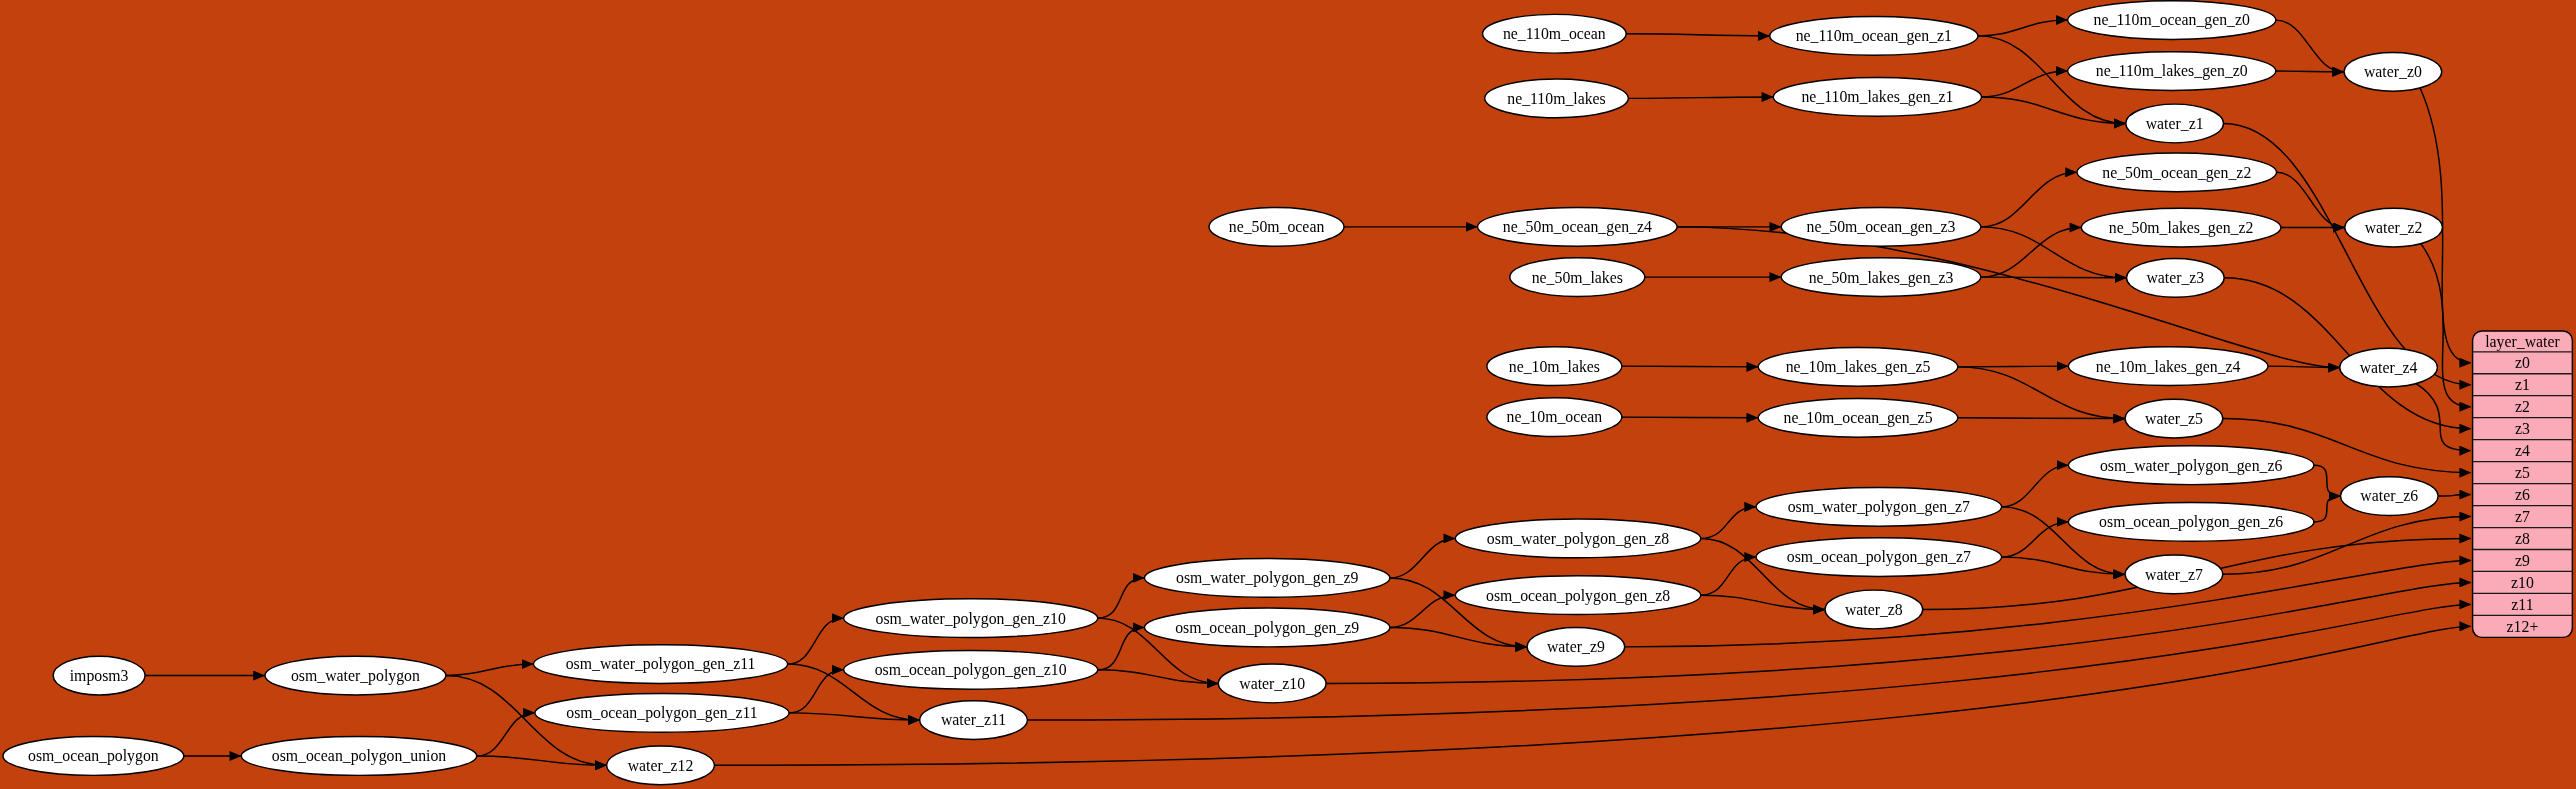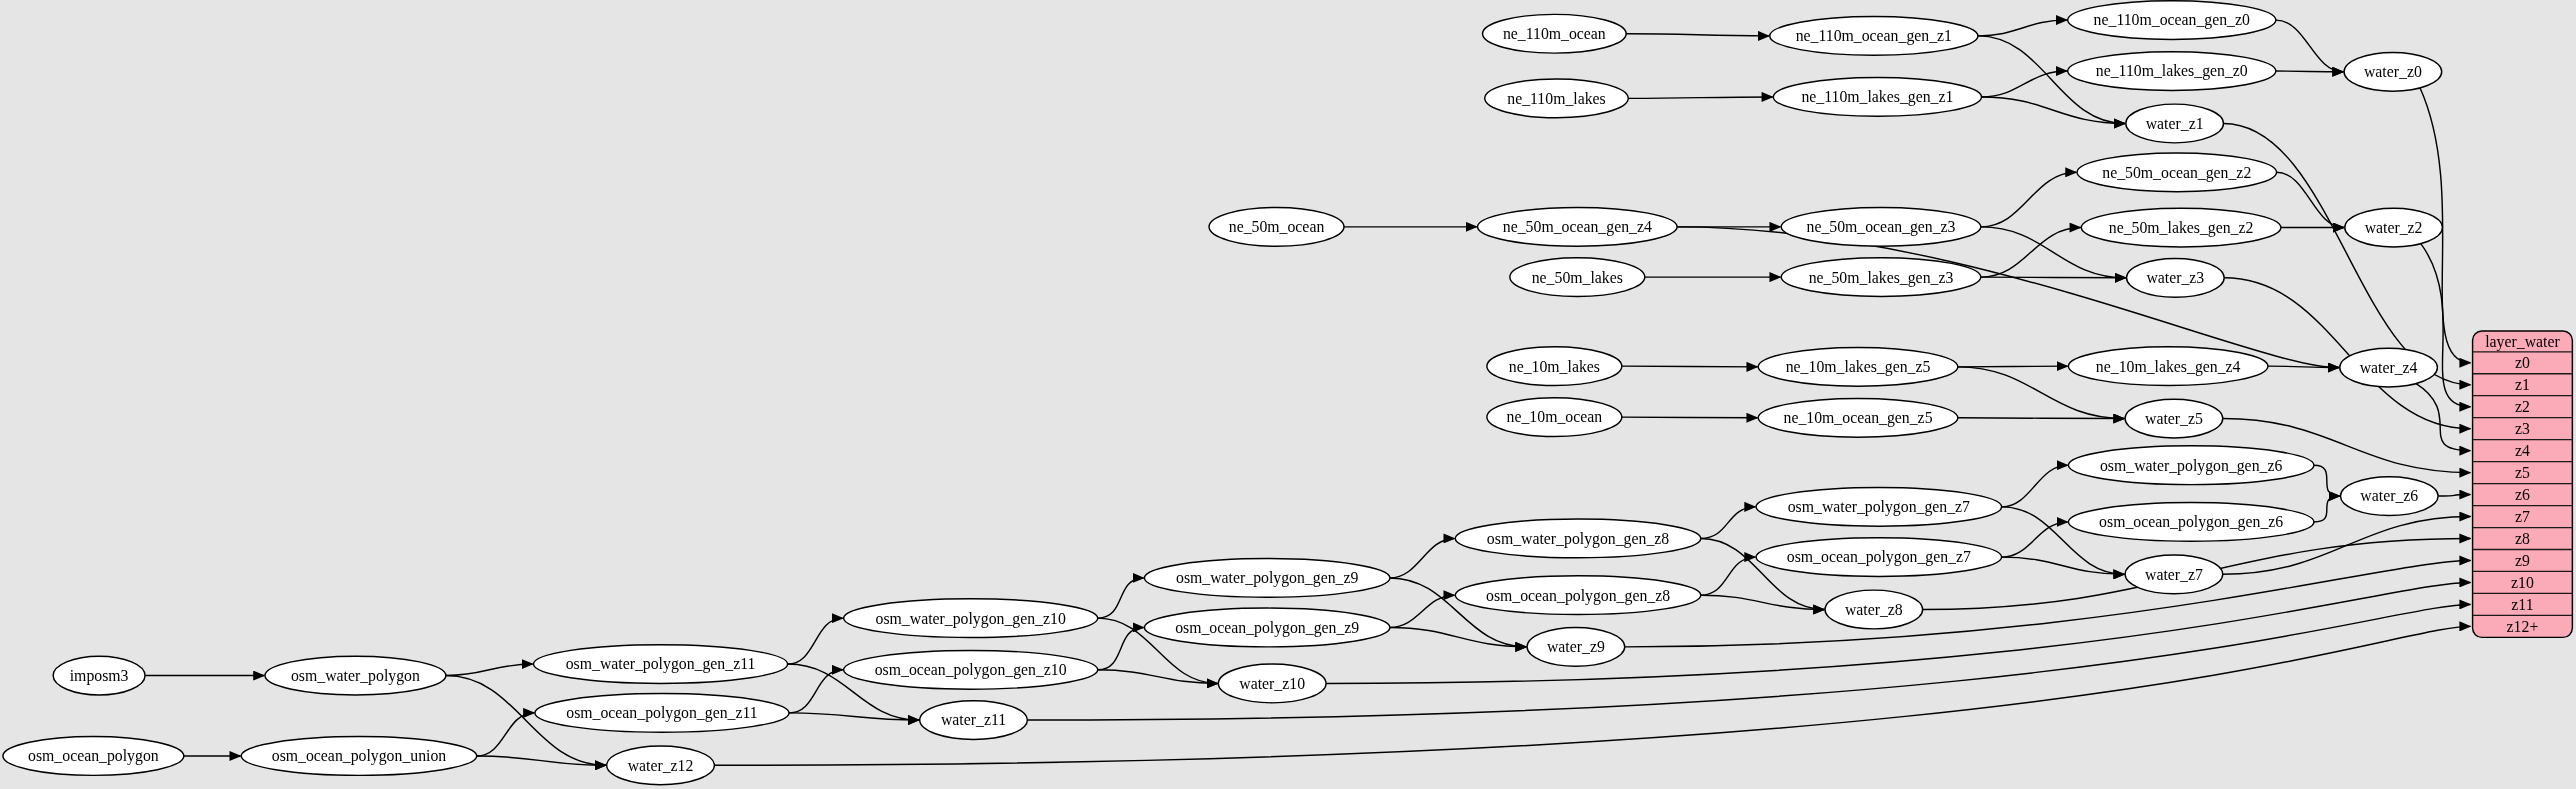--- a/index.html
+++ b/index.html
@@ -1,17 +1,17 @@
 <!DOCTYPE html>
 <html style="font-size:11.5px"><head>
 <meta charset="utf-8">
 <title>layer_water</title>
 <style>
   html, body { margin: 0; padding: 0; background: #ffffff; }
-  #stage { position: relative; width: 2576px; height: 789px; background: #e5e5e5; overflow: hidden; }
+  #stage { position: relative; width: 2576px; height: 789px; background: #c2410c; overflow: hidden; }
   svg { display: block; }
   .edge { fill: none; stroke: #000000; stroke-width: 2; }
   ellipse.node-shape { fill: #ffffff; stroke: #000000; stroke-width: 2; }
   text.node-label, text.row-label, text.table-title {
     font-family: "Liberation Serif", "DejaVu Serif", serif;
     font-size: 22px;
     fill: #000000;
     text-anchor: middle;
   }
   .table-outline { stroke: #000000; stroke-width: 2; }

